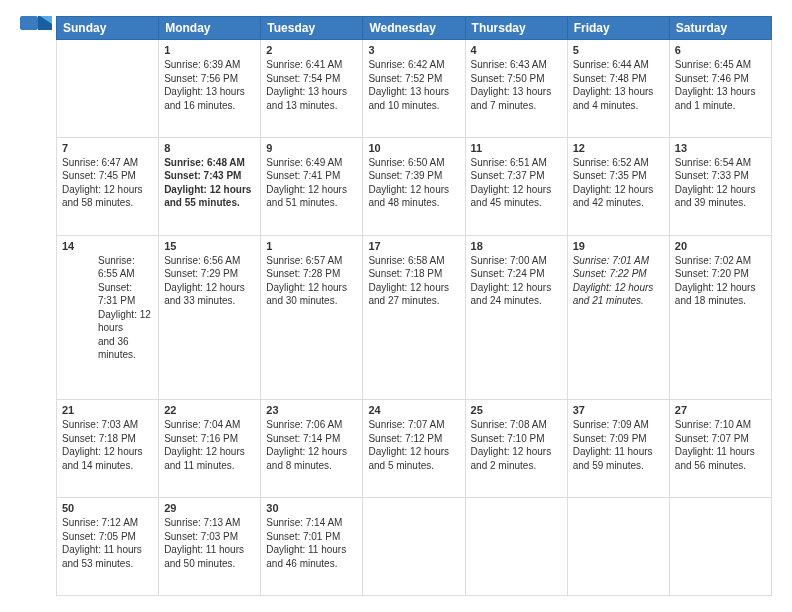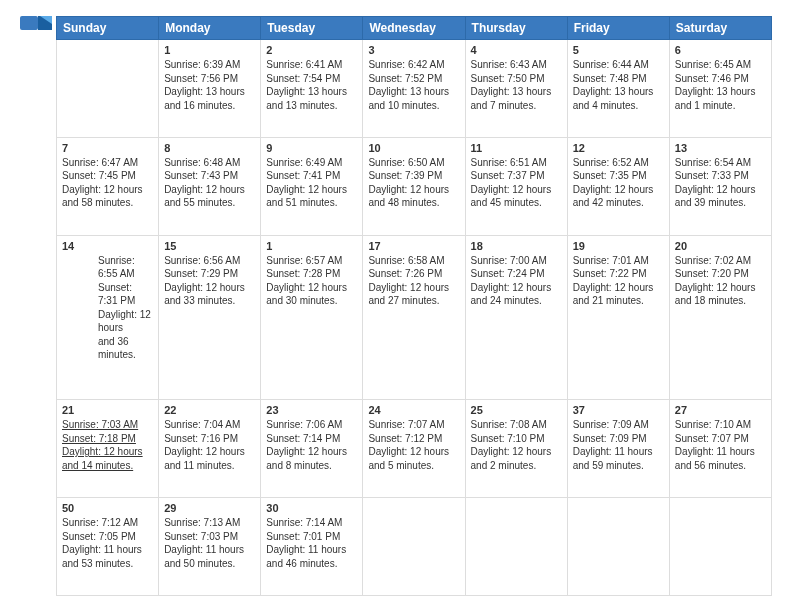--- a/index.html
+++ b/index.html
@@ -174,21 +174,21 @@
         <tr class="week-row">
           <td>
             <span class="day-num">7</span>
             <div class="day-info" style="white-space: pre-line;">Sunrise: 6:47 AM
 Sunset: 7:45 PM
 Daylight: 12 hours
 and 58 minutes.</div>
           </td>
           <td>
             <span class="day-num">8</span>
-            <div class="day-info" style="white-space: pre-line;">Sunrise: 6:48 AM
+            <div class="day-info" style="white-space: pre-line; font-weight: bold;">Sunrise: 6:48 AM
 Sunset: 7:43 PM
 Daylight: 12 hours
 and 55 minutes.</div>
           </td>
           <td>
             <span class="day-num">9</span>
             <div class="day-info" style="white-space: pre-line;">Sunrise: 6:49 AM
 Sunset: 7:41 PM
 Daylight: 12 hours
 and 51 minutes.</div>
@@ -240,50 +240,50 @@
           <td>
             <span class="day-num">1</span>
             <div class="day-info" style="white-space: pre-line;">Sunrise: 6:57 AM
 Sunset: 7:28 PM
 Daylight: 12 hours
 and 30 minutes.</div>
           </td>
           <td>
             <span class="day-num">17</span>
             <div class="day-info" style="white-space: pre-line;">Sunrise: 6:58 AM
-Sunset: 7:26 PM
+Sunset: 7:18 PM
 Daylight: 12 hours
 and 27 minutes.</div>
           </td>
           <td>
             <span class="day-num">18</span>
             <div class="day-info" style="white-space: pre-line;">Sunrise: 7:00 AM
 Sunset: 7:24 PM
 Daylight: 12 hours
 and 24 minutes.</div>
           </td>
           <td>
             <span class="day-num">19</span>
-            <div class="day-info" style="white-space: pre-line;">Sunrise: 7:01 AM
+            <div class="day-info" style="white-space: pre-line; font-style: italic;">Sunrise: 7:01 AM
 Sunset: 7:22 PM
 Daylight: 12 hours
 and 21 minutes.</div>
           </td>
           <td>
             <span class="day-num">20</span>
             <div class="day-info" style="white-space: pre-line;">Sunrise: 7:02 AM
 Sunset: 7:20 PM
 Daylight: 12 hours
 and 18 minutes.</div>
           </td>
         </tr>
         <tr class="week-row">
           <td>
             <span class="day-num">21</span>
-            <div class="day-info" style="white-space: pre-line; text-decoration: underline;">Sunrise: 7:03 AM
+            <div class="day-info" style="white-space: pre-line;">Sunrise: 7:03 AM
 Sunset: 7:18 PM
 Daylight: 12 hours
 and 14 minutes.</div>
           </td>
           <td>
             <span class="day-num">22</span>
             <div class="day-info" style="white-space: pre-line;">Sunrise: 7:04 AM
 Sunset: 7:16 PM
 Daylight: 12 hours
 and 11 minutes.</div>

